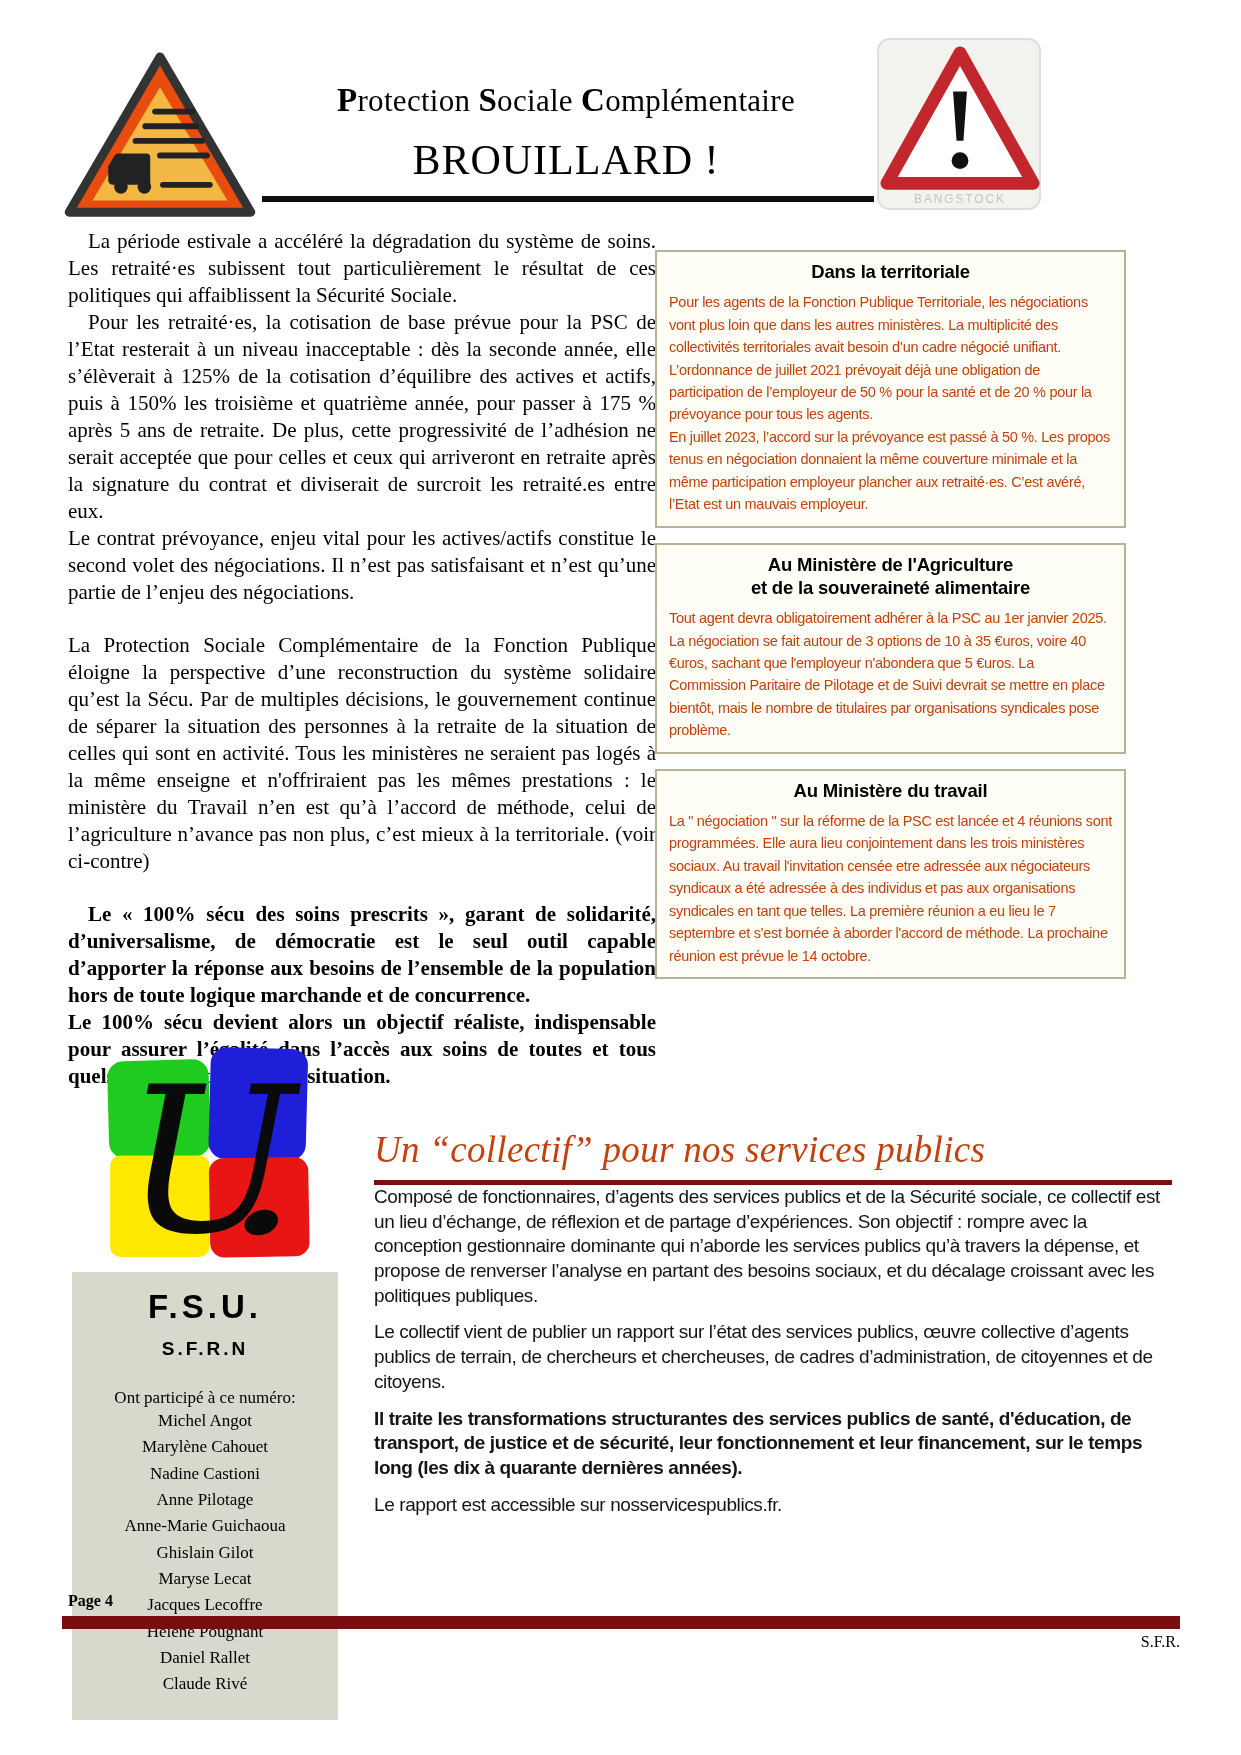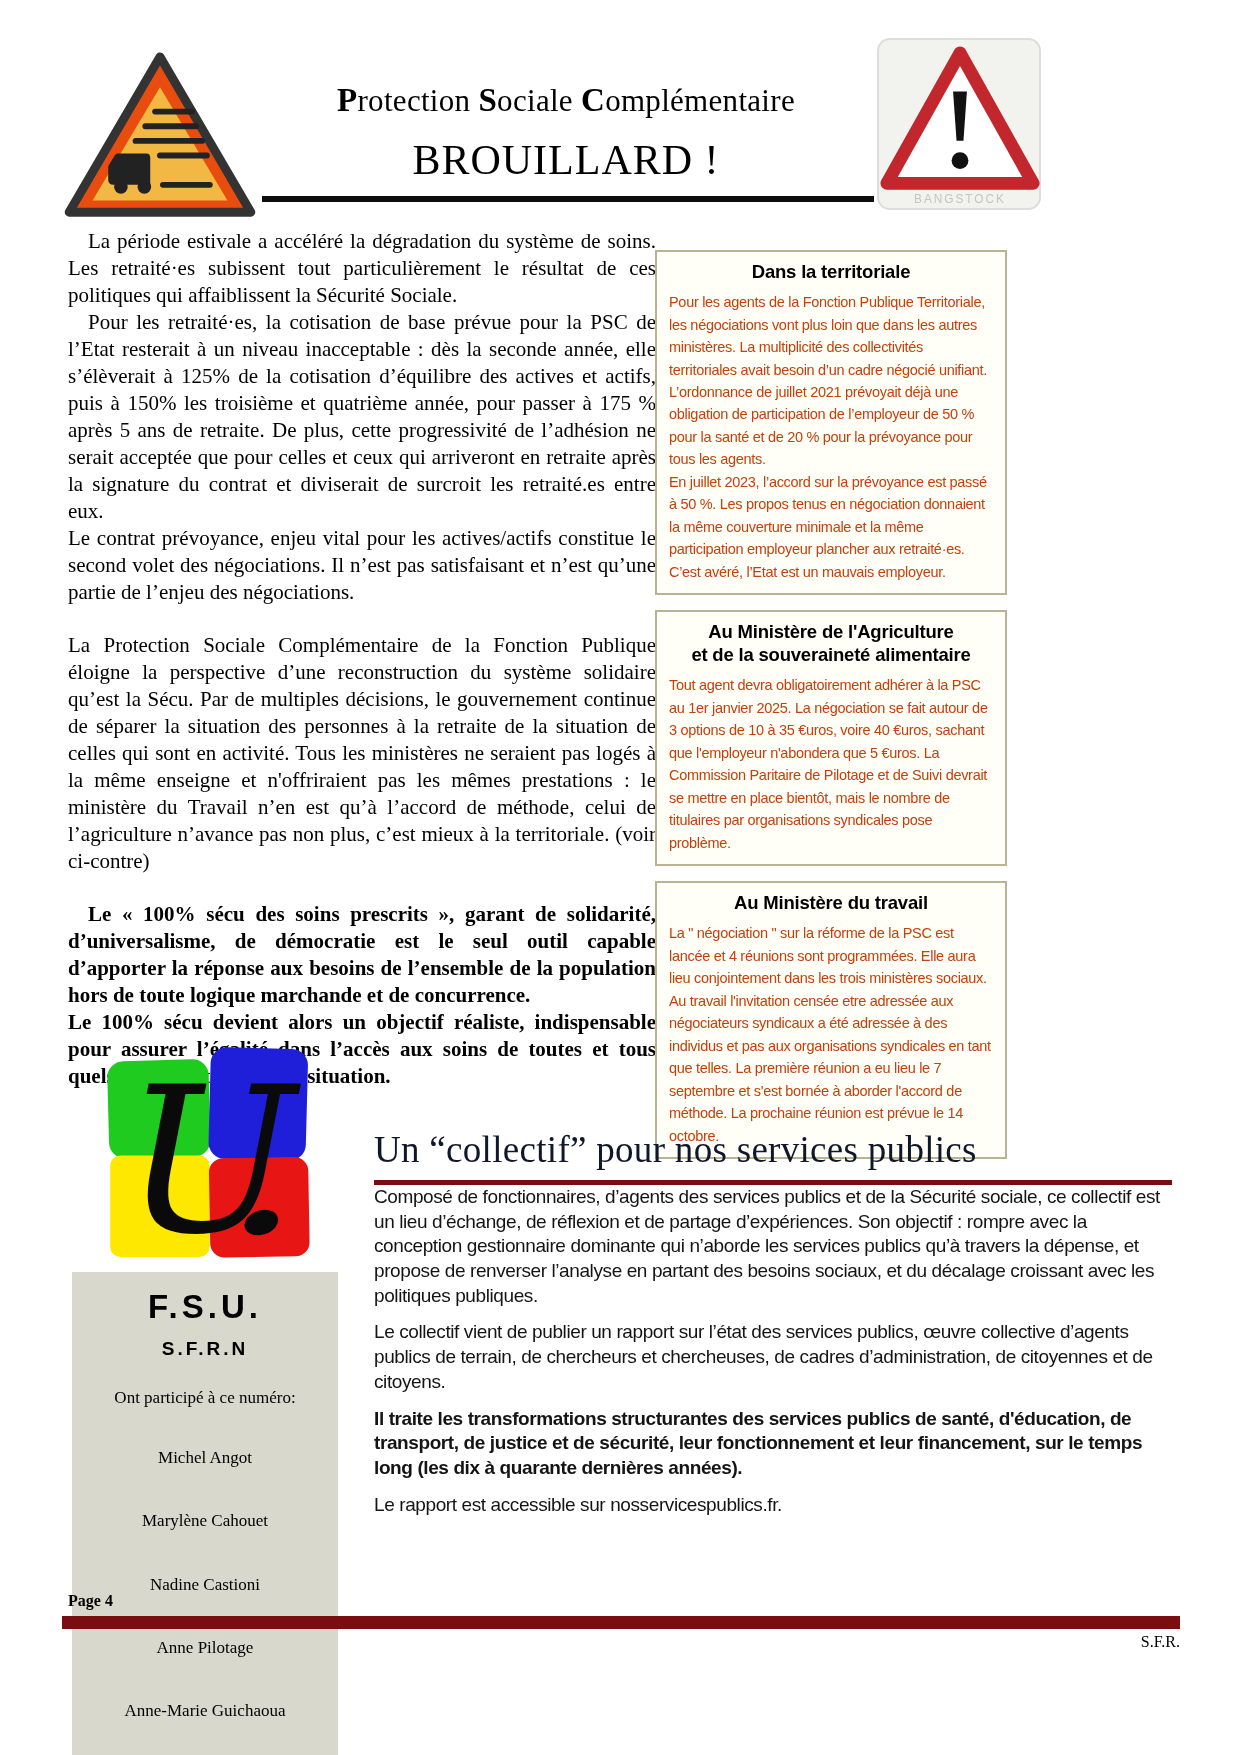--- a/index.html
+++ b/index.html
@@ -23,21 +23,21 @@
   .article {
     left:68px; top:228px; width:588px;
     font-size:21px; line-height:1.285; text-align:justify;
   }
   .article p { margin:0; }
   .article p.ind { text-indent:20px; }
   .article p.gap { margin-top:26px; }
   .article p.bold { font-weight:bold; }
 
   
-  .notes { left:655px; top:250px; width:352px; }
+  .notes { left:655px; top:250px; width:471px; }
   .note {
     box-sizing:border-box; border:2px solid #b7b394; background:#fffef7;
     padding:6px 12px 10px; margin-bottom:15px;
   }
   .note-title {
     font-family:"Liberation Sans", sans-serif; font-weight:bold;
     font-size:18.5px; text-align:center; letter-spacing:-0.2px;
     margin:2px 0 4px; white-space:pre-line; line-height:1.25;
   }
   .note-body {
@@ -45,25 +45,25 @@
     line-height:1.55; letter-spacing:-0.3px; white-space:pre-line; color:#c2410c;margin-top:8px;
   }
 
   
   .fsu-col { left:72px; top:1042px; width:266px; }
   .fsu-logo { display:block; margin:0 auto; width:218px; height:218px; }
   .fsu-box { margin-top:12px; background:#d9d8cc; padding:16px 6px 22px; text-align:center; }
   .fsu-org { font-family:"Liberation Sans", sans-serif; font-weight:bold; font-size:33px; letter-spacing:4px; }
   .fsu-sub { font-family:"Liberation Sans", sans-serif; font-weight:bold; font-size:19px; letter-spacing:3px; margin-top:12px; }
   .fsu-intro { font-size:17px; margin-top:28px; }
-  .fsu-name { font-size:17px; line-height:1.55;margin-top:37px; }
+  .fsu-name { font-size:17px; line-height:1.55; }
 
   
   .collectif { left:374px; top:1128px; width:798px; }
-  .collectif-heading { font-size:37px; color:#0f172a; letter-spacing:.3px; }
+  .collectif-heading { font-size:37px; color:#c2410c; letter-spacing:.3px;font-style:italic; }
   .collectif-rule { height:5px; background:#7a0d10; margin-top:9px; }
   .collectif-body {
     font-family:"Liberation Sans", sans-serif;
     font-size:19px; line-height:1.3; letter-spacing:-0.4px; color:#141414;
   }
   .collectif-body p { margin:0 0 12px 0; }
   .collectif-body p.bold { font-weight:bold; }
 
   
   .footer-page { left:68px; top:1592px; font-size:16px; font-weight:bold; }

